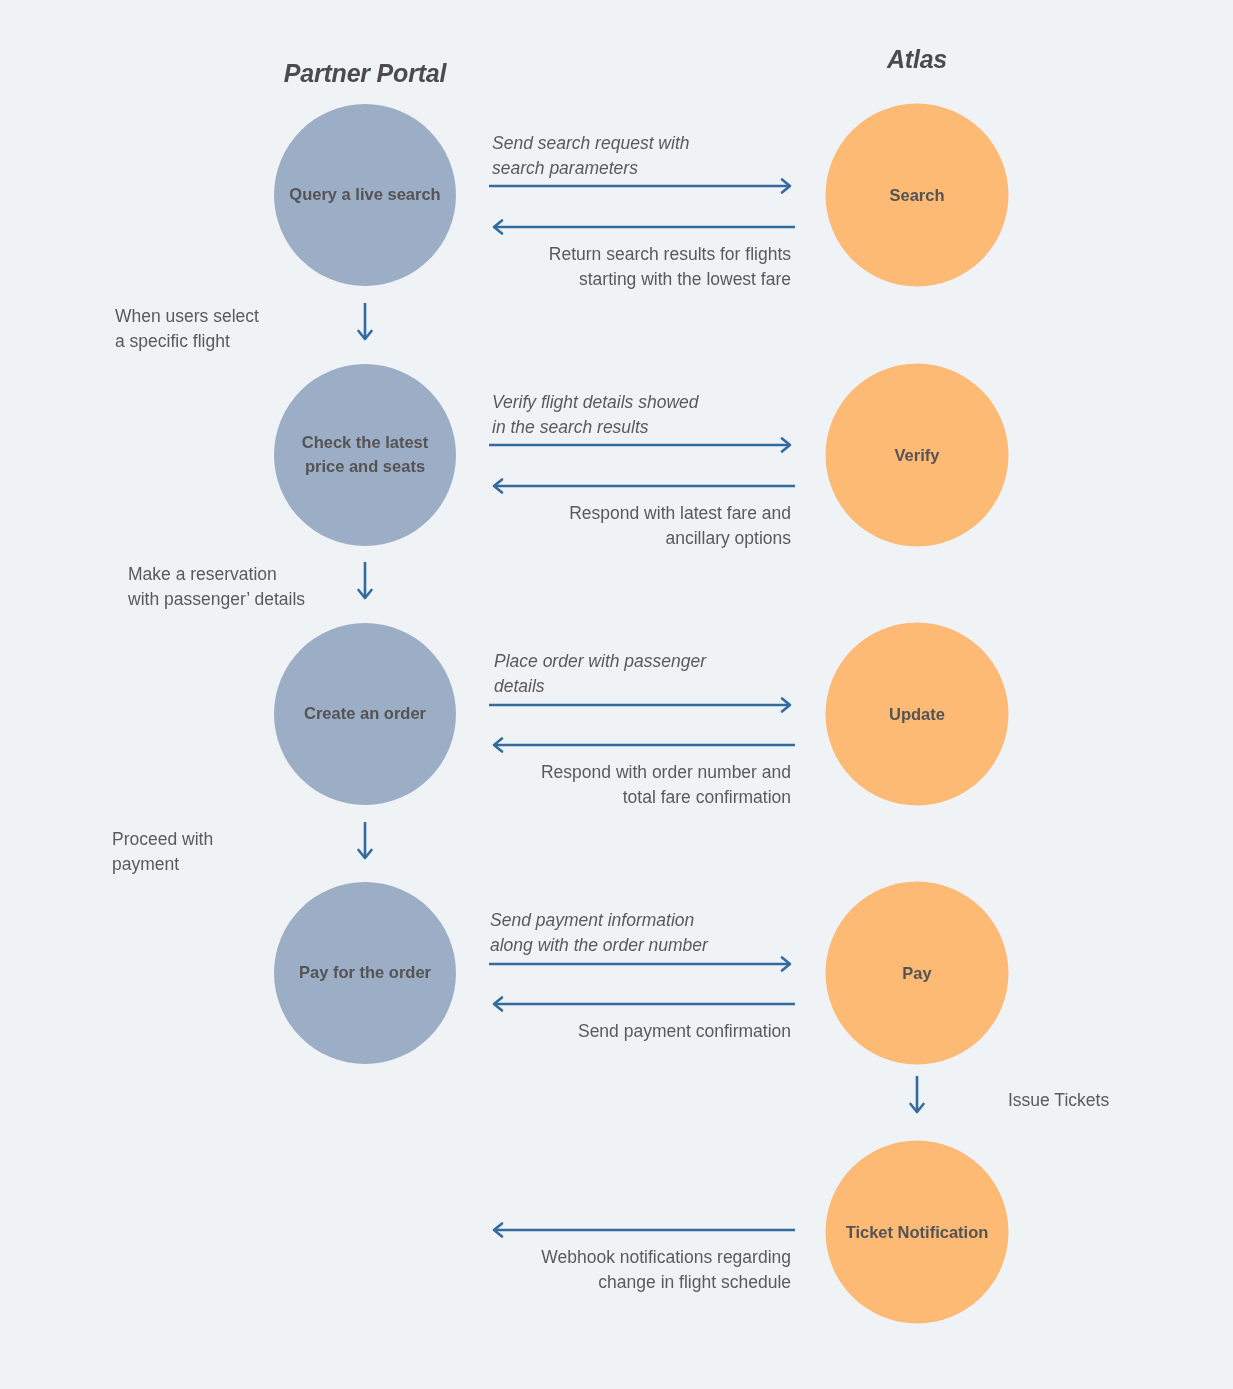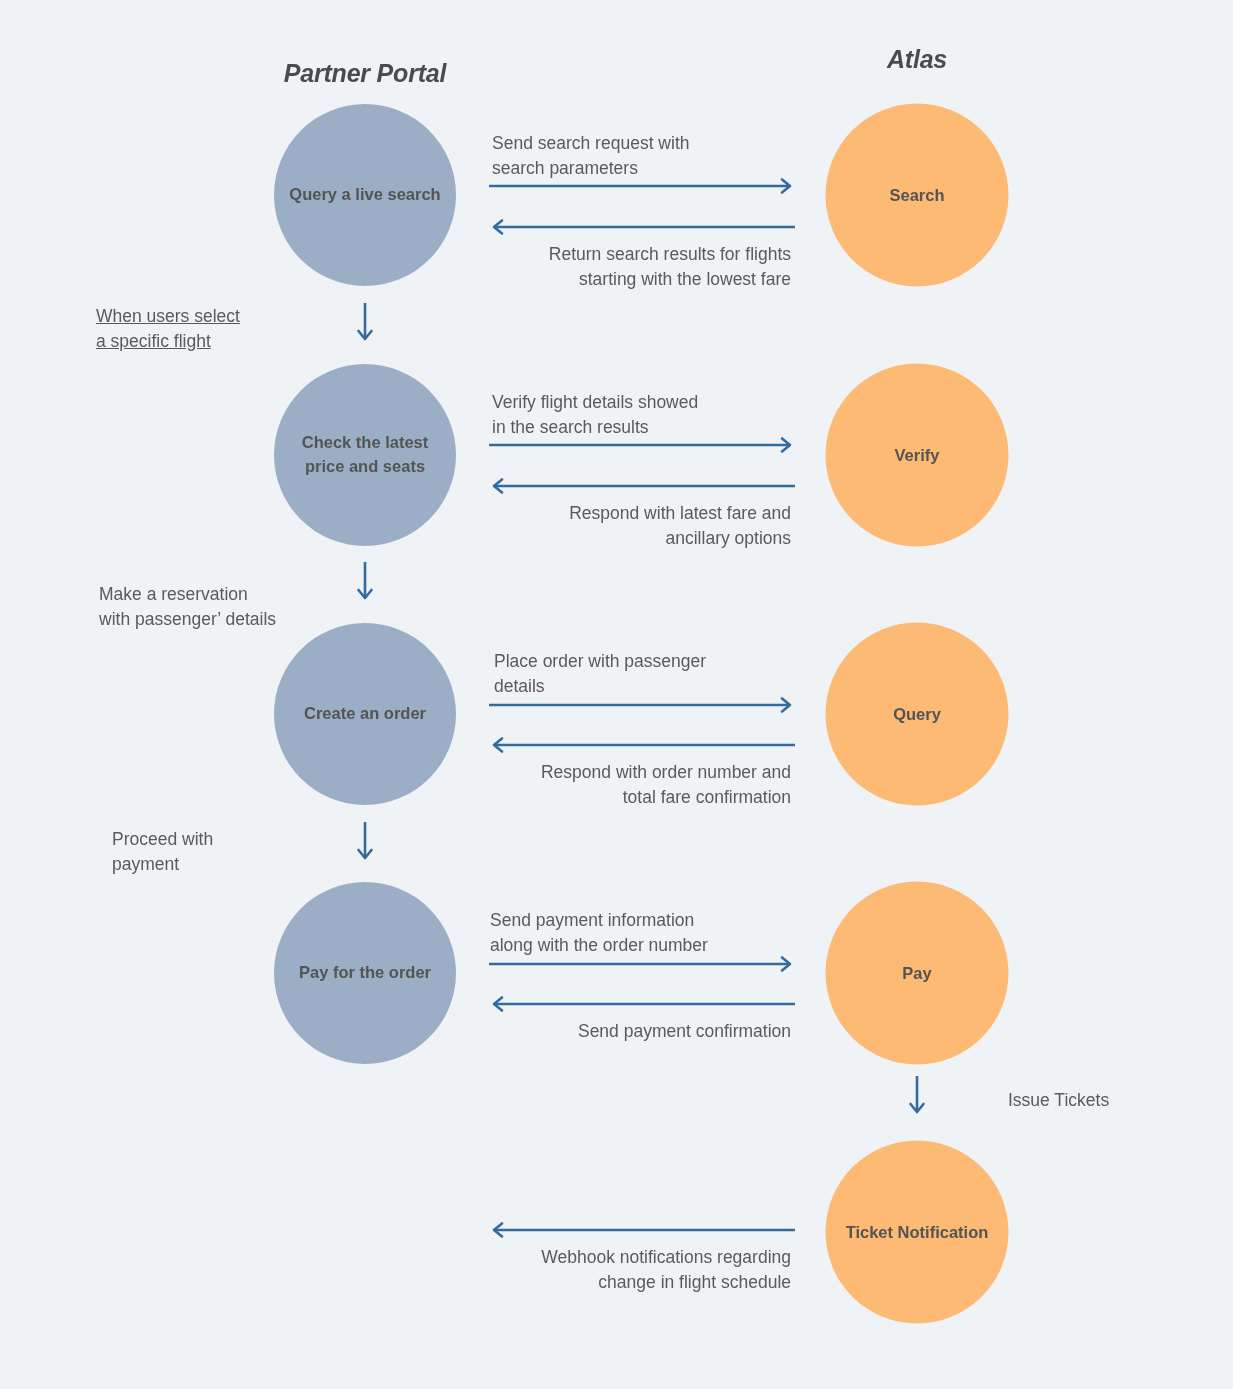--- a/index.html
+++ b/index.html
@@ -66,21 +66,21 @@
   .msg-arrow svg { display: block; overflow: visible; }
 
   
   .msg-text {
     position: absolute;
     font-size: 17.5px;
     line-height: 1.42;
     color: #5a5a5e;
     white-space: pre-line;
   }
-  .msg-text.out { text-align: left; }
+  .msg-text.out { text-align: left; font-style: italic; }
   .msg-text.back { text-align: right; }
 
   
   .vflow {
     position: absolute;
     color: #336b9e;
     transform: translateX(-50%);
   }
   .vflow svg { display: block; overflow: visible; }
 
@@ -119,21 +119,21 @@
   </div>
   <div class="msg-arrow" style="left:489px; top:219px; width:306px;">
     <svg width="306" height="16" viewBox="0 0 306 16">
       <line x1="6" y1="8" x2="306" y2="8" stroke="currentColor" stroke-width="2.6"></line>
       <polyline points="13,1.5 5,8 13,14.5" fill="none" stroke="currentColor" stroke-width="2.6" stroke-linecap="round" stroke-linejoin="round"></polyline>
     </svg>
   </div>
   <div class="msg-text back" style="left:485px; top:242px; width:306px;">Return search results for flights
 starting with the lowest fare</div>
 
-  <div class="side-text" style="left:96px; top:304px; width:260px;text-decoration:underline;">When users select
+  <div class="side-text" style="left:115px; top:304px; width:260px;">When users select
 a specific flight</div>
   <div class="vflow" style="left:365px; top:303px;">
     <svg width="20" height="42" viewBox="0 0 20 42">
       <line x1="10" y1="0" x2="10" y2="35" stroke="currentColor" stroke-width="2.6"></line>
       <polyline points="3.5,28 10,36 16.5,28" fill="none" stroke="currentColor" stroke-width="2.6" stroke-linecap="round" stroke-linejoin="round"></polyline>
     </svg>
   </div>
 
   <div class="node portal" style="left:365px; top:455px;">
     <span class="node-label">Check the
@@ -153,34 +153,34 @@
   </div>
   <div class="msg-arrow" style="left:489px; top:478px; width:306px;">
     <svg width="306" height="16" viewBox="0 0 306 16">
       <line x1="6" y1="8" x2="306" y2="8" stroke="currentColor" stroke-width="2.6"></line>
       <polyline points="13,1.5 5,8 13,14.5" fill="none" stroke="currentColor" stroke-width="2.6" stroke-linecap="round" stroke-linejoin="round"></polyline>
     </svg>
   </div>
   <div class="msg-text back" style="left:485px; top:501px; width:306px;">Respond with latest fare and
 ancillary options</div>
 
-  <div class="side-text" style="left:99px; top:562px; width:265px;margin-top:20px;">Make a reservation
+  <div class="side-text" style="left:128px; top:562px; width:265px;">Make a reservation
 with passenger’ details</div>
   <div class="vflow" style="left:365px; top:562px;">
     <svg width="20" height="42" viewBox="0 0 20 42">
       <line x1="10" y1="0" x2="10" y2="35" stroke="currentColor" stroke-width="2.6"></line>
       <polyline points="3.5,28 10,36 16.5,28" fill="none" stroke="currentColor" stroke-width="2.6" stroke-linecap="round" stroke-linejoin="round"></polyline>
     </svg>
   </div>
 
   <div class="node portal" style="left:365px; top:714px;">
     <span class="node-label">Create an order</span>
   </div>
   <div class="node atlas" style="left:917px; top:714px;">
-    <span class="node-label">Query</span>
+    <span class="node-label">Update</span>
   </div>
   <div class="msg-text out" style="left:494px; top:649px; width:310px;">Place order with passenger
 details</div>
   <div class="msg-arrow" style="left:489px; top:697px; width:306px;">
     <svg width="306" height="16" viewBox="0 0 306 16">
       <line x1="0" y1="8" x2="300" y2="8" stroke="currentColor" stroke-width="2.6"></line>
       <polyline points="293,1.5 301,8 293,14.5" fill="none" stroke="currentColor" stroke-width="2.6" stroke-linecap="round" stroke-linejoin="round"></polyline>
     </svg>
   </div>
   <div class="msg-arrow" style="left:489px; top:737px; width:306px;">

